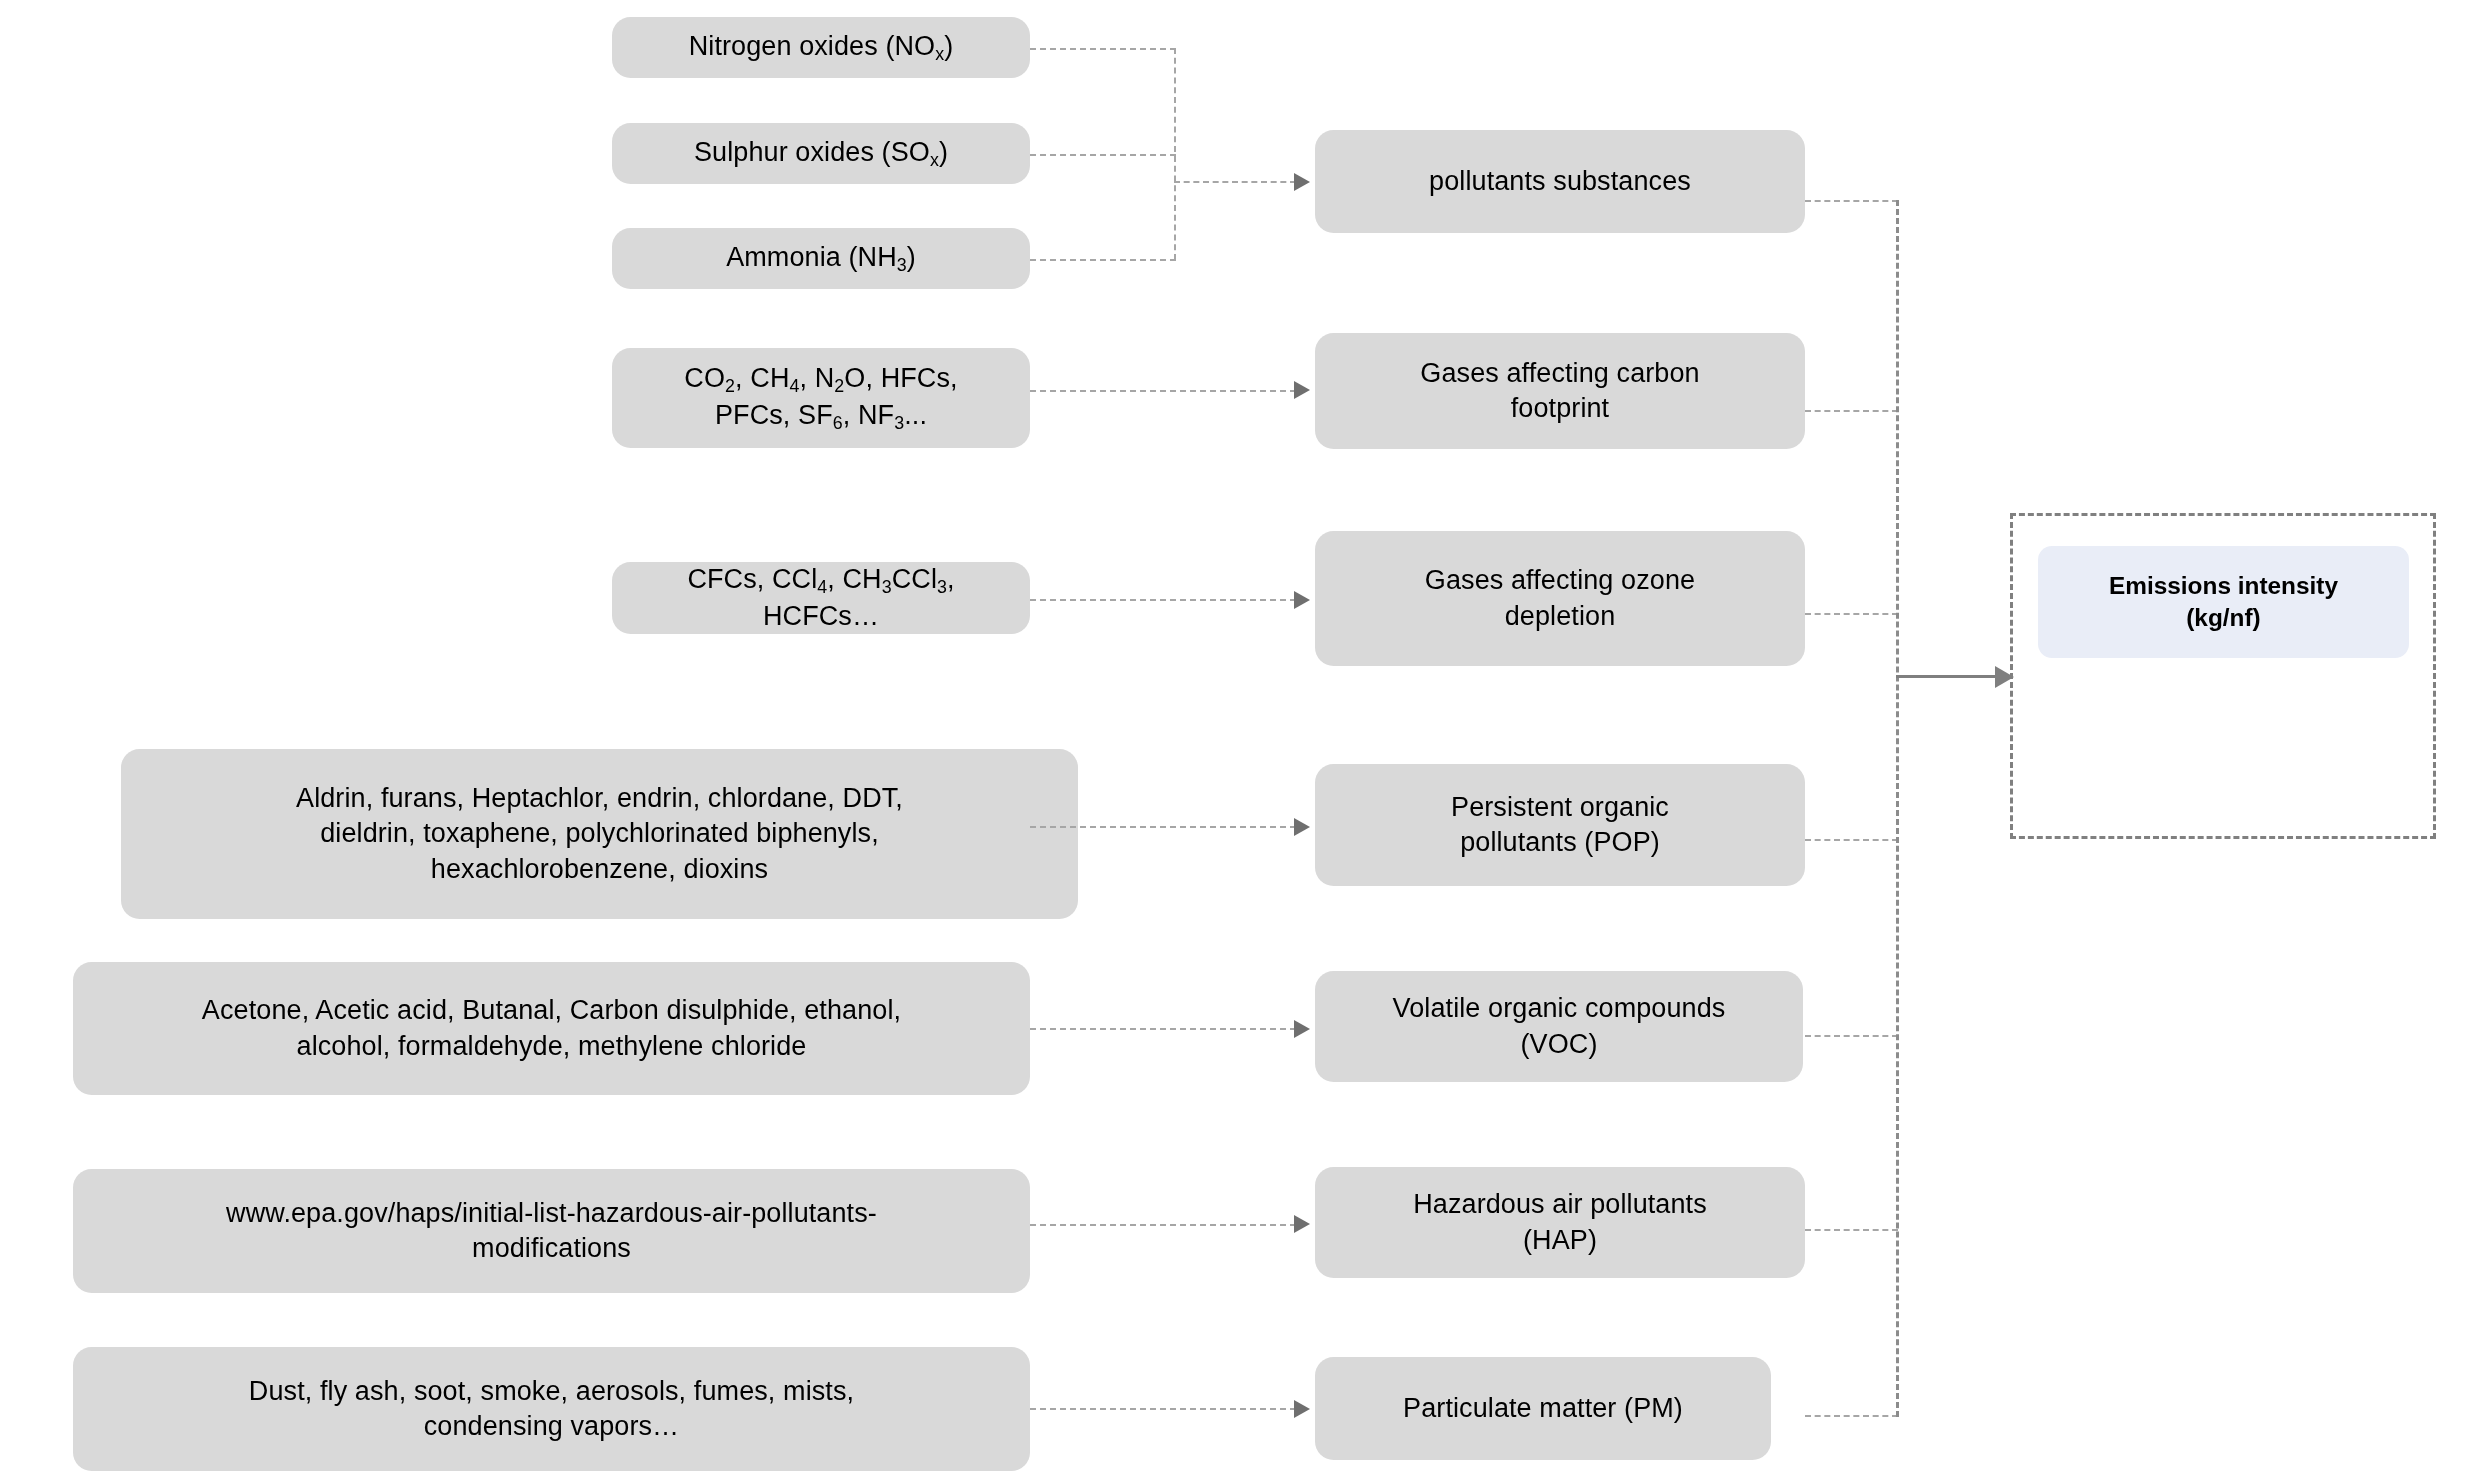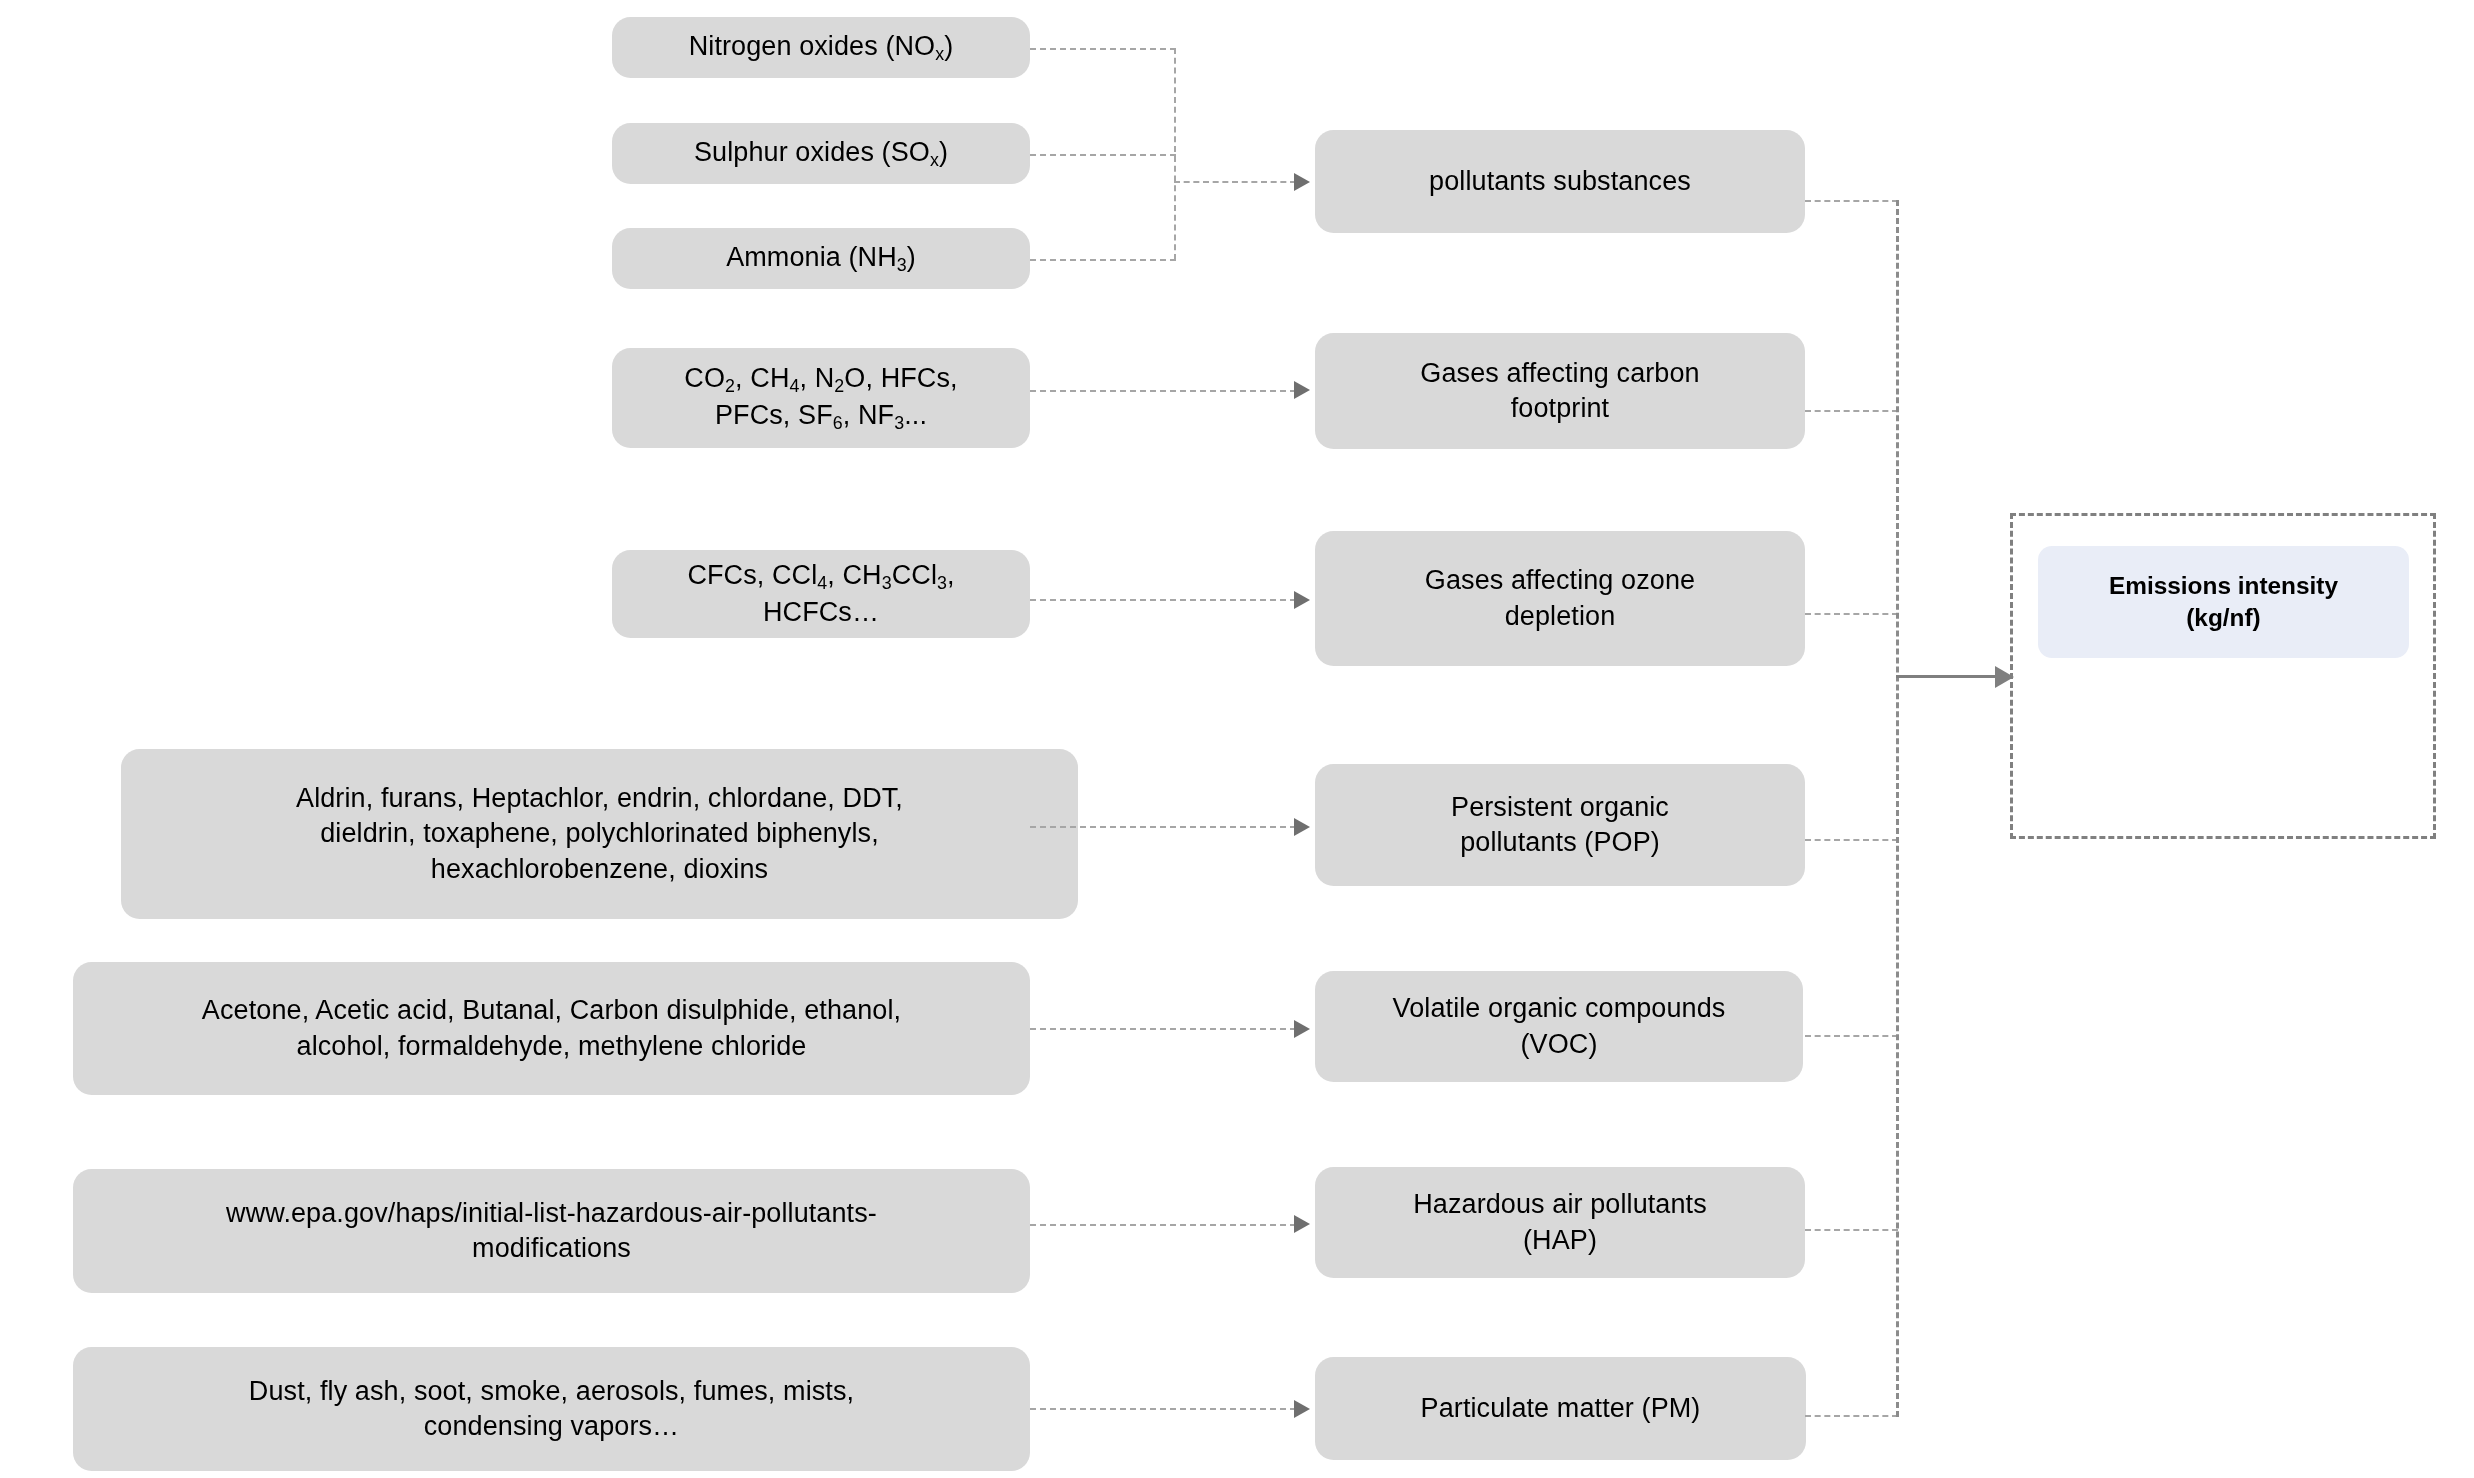--- a/index.html
+++ b/index.html
@@ -114,21 +114,21 @@
   </div>
 
   <div class="node" style="left:612px; top:228px; width:418px; height:61px;">
     <span class="txt">Ammonia (NH<sub>3</sub>)</span>
   </div>
 
   <div class="node" style="left:612px; top:348px; width:418px; height:100px;">
     <span class="txt">CO<sub>2</sub>, CH<sub>4</sub>, N<sub>2</sub>O, HFCs,<br>PFCs, SF<sub>6</sub>, NF<sub>3</sub>...</span>
   </div>
 
-  <div class="node" style="left:612px; top:550px; width:418px; height:88px;">
+  <div class="node" style="left:612px; top:562px; width:418px; height:72px;">
     <span class="txt">CFCs, CCl<sub>4</sub>, CH<sub>3</sub>CCl<sub>3</sub>,<br>HCFCs…</span>
   </div>
 
   <div class="node" style="left:73px; top:749px; width:957px; height:170px;margin-left:48px;">
     <span class="txt">Aldrin, furans, Heptachlor, endrin, chlordane, DDT,<br>dieldrin, toxaphene, polychlorinated biphenyls,<br>hexachlorobenzene, dioxins</span>
   </div>
 
   <div class="node" style="left:73px; top:962px; width:957px; height:133px;">
     <span class="txt">Acetone, Acetic acid, Butanal, Carbon disulphide, ethanol,<br>alcohol, formaldehyde, methylene chloride</span>
   </div>
@@ -158,21 +158,21 @@
   </div>
 
   <div class="node" style="left:1315px; top:971px; width:488px; height:111px;">
     <span class="txt">Volatile organic compounds<br>(VOC)</span>
   </div>
 
   <div class="node" style="left:1315px; top:1167px; width:490px; height:111px;">
     <span class="txt">Hazardous air pollutants<br>(HAP)</span>
   </div>
 
-  <div class="node" style="left:1315px; top:1357px; width:491px; height:103px;">
+  <div class="node" style="left:1315px; top:1357px; width:456px; height:103px;">
     <span class="txt">Particulate matter (PM)</span>
   </div>
 
   <div class="outframe" style="left:2010px; top:513px; width:426px; height:326px;"></div>
 
   <div class="outnode" style="left:2038px; top:546px; width:371px; height:112px;">
     <span class="txt">Emissions intensity<br>(kg/nf)</span>
   </div>
 
 

